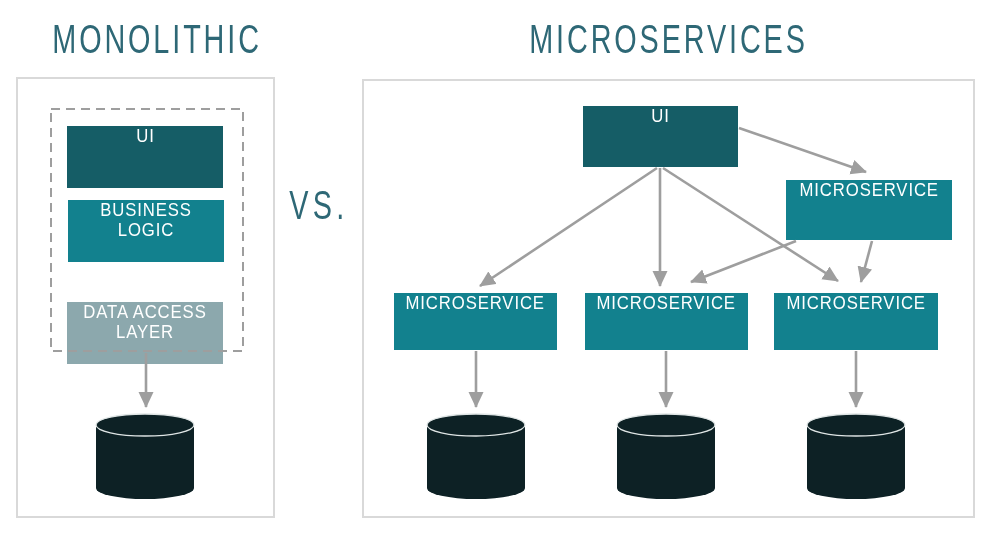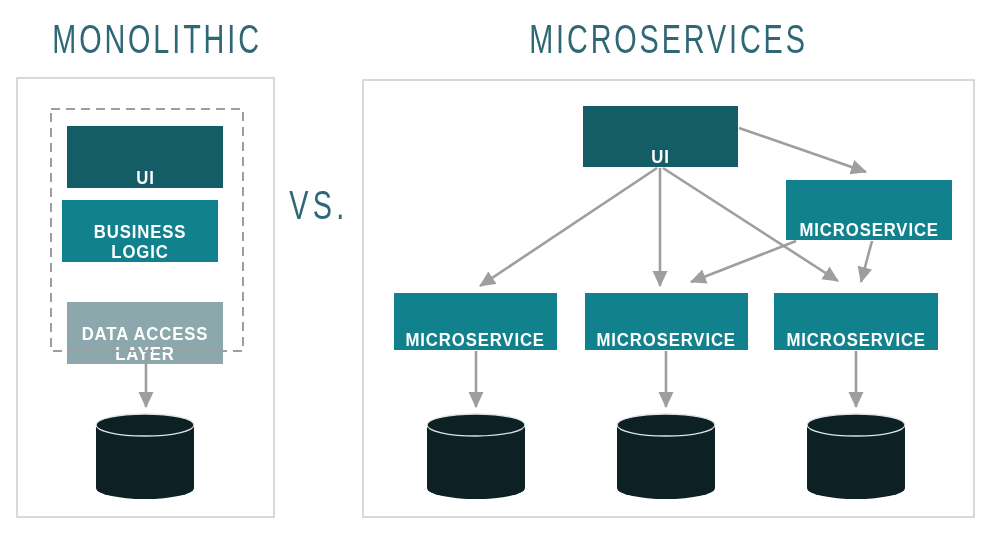--- a/index.html
+++ b/index.html
@@ -24,22 +24,22 @@
     text-align:center; transform:scaleX(0.72); transform-origin:50% 50%;
   }
   .panel {
     position:absolute; box-sizing:border-box; background:#fff;
     border:2px solid var(--panel-border, #d9d9d9);
   }
   .panel-left  { left:16px;  top:77px; width:259px; height:441px; }
   .panel-right { left:362px; top:79px; width:613px; height:439px; }
   .node {
     position:absolute; box-sizing:border-box;
-    display:flex; align-items:flex-end; justify-content:center;
-    color: var(--label-text, #ffffff); font-weight:bold;
+    display:flex; align-items:flex-start; justify-content:center;
+    color: var(--label-text, #ffffff); font-weight:normal;
   }
   .node .label {
     display:block; transform:scaleX(0.88); transform-origin:50% 50%;
     font-size:19px; letter-spacing:1px; line-height:20px; text-align:center;
   }
   .fill-dark { background: var(--dark-teal, #155d66); }
   .fill-teal { background: var(--teal, #12818e); }
   .fill-gray { background: var(--gray-teal, #8ca8ad); }
   .wrap-narrow { max-width:110px; }
   .wrap-mid    { max-width:160px; }
@@ -58,21 +58,21 @@
   <div class="big-title title-left">MONOLITHIC</div>
   <div class="vs">VS.</div>
   <div class="big-title title-right">MICROSERVICES</div>
 
   <div class="panel panel-left"></div>
   <div class="panel panel-right"></div>
 
   <div class="node fill-dark" style="left:67px; top:126px; width:156px; height:62px;">
     <span class="label">UI</span>
   </div>
-  <div class="node fill-teal" style="left:62px; top:200px; width:156px; height:62px;">
+  <div class="node fill-teal" style="left:68px; top:200px; width:156px; height:62px;">
     <span class="label wrap-narrow">BUSINESS LOGIC</span>
   </div>
   <div class="node fill-gray" style="left:67px; top:274px; width:156px; height:62px;margin-top:28px;">
     <span class="label wrap-mid">DATA ACCESS LAYER</span>
   </div>
 
   <div class="node fill-dark" style="left:583px; top:106px; width:155px; height:61px;">
     <span class="label">UI</span>
   </div>
   <div class="node fill-teal" style="left:786px; top:180px; width:166px; height:60px;">

